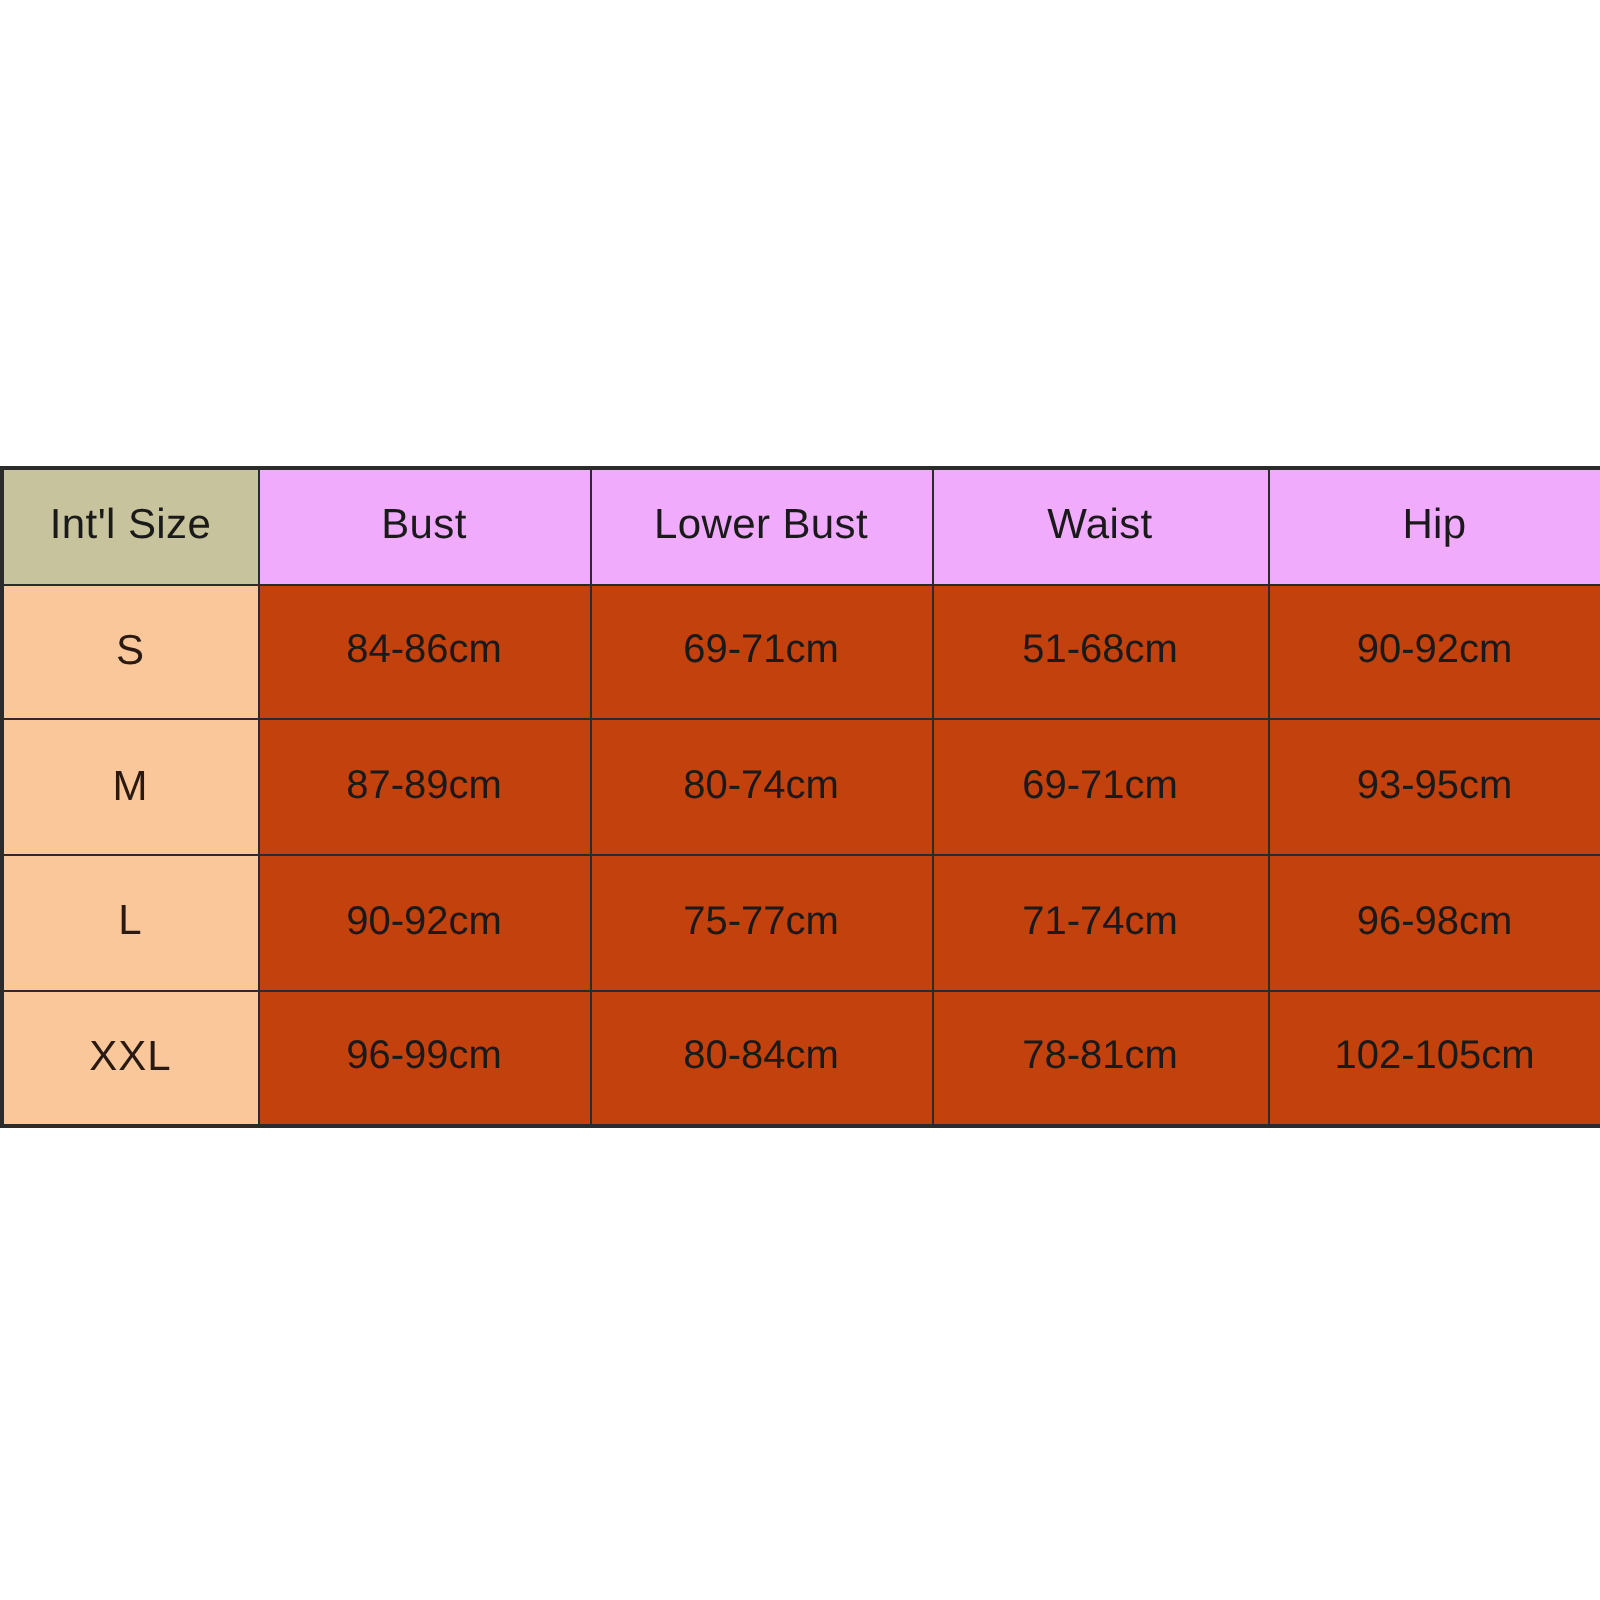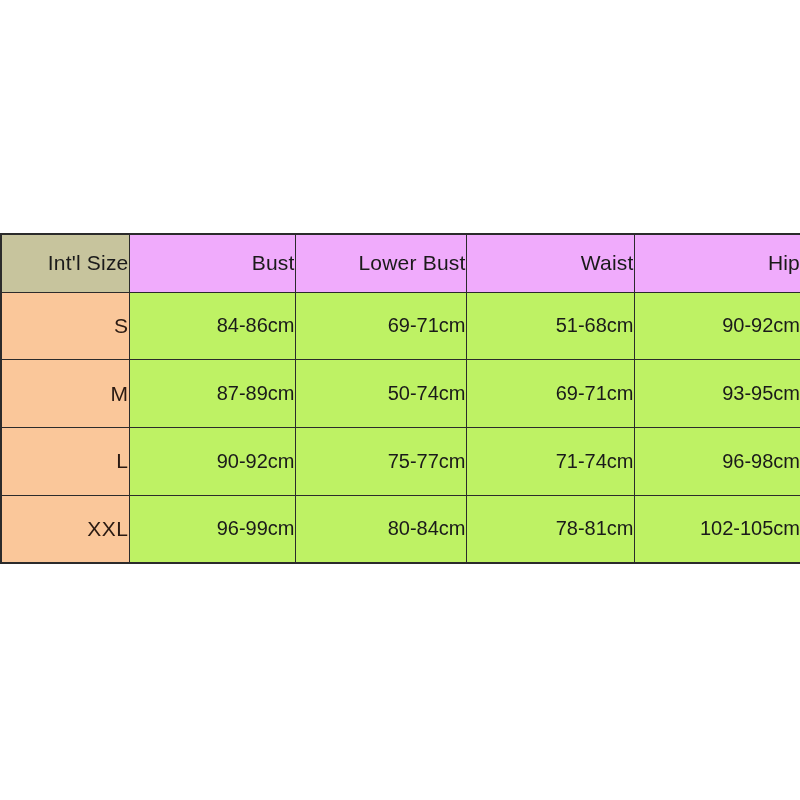--- a/index.html
+++ b/index.html
@@ -34,21 +34,21 @@
 
   table.size-chart col.c-size  { width: 128px; }
   table.size-chart col.c-bust  { width: 166px; }
   table.size-chart col.c-lower { width: 171px; }
   table.size-chart col.c-waist { width: 168px; }
   table.size-chart col.c-hip   { width: 167px; }
 
   table.size-chart th,
   table.size-chart td {
     border: 1.5px solid #2b2b2b;
-    text-align: right;
+    text-align: center;
     vertical-align: middle;
     padding: 0;
     height: 54px;
     box-sizing: border-box;
     margin-top: 39px;
   }
 
   
   table.size-chart thead th {
     background: #f0abfc;
@@ -66,21 +66,21 @@
   table.size-chart td.size-cell {
     background: #fac79a;
     color: #2a1a12;
     font-size: 21px;
     font-weight: normal;
     letter-spacing: 0.5px;
   }
 
   
   table.size-chart td.measure-cell {
-    background: #bef264;
+    background: #c2410c;
     color: #1a1a1a;
     font-size: 20px;
     font-weight: normal;
   }
 </style>
 </head>
 <body>
 
 <div id="size-chart-wrapper">
   <table class="size-chart">
@@ -104,21 +104,21 @@
       <tr>
         <td class="size-cell">S</td>
         <td class="measure-cell">84-86cm</td>
         <td class="measure-cell">69-71cm</td>
         <td class="measure-cell">51-68cm</td>
         <td class="measure-cell">90-92cm</td>
       </tr>
       <tr>
         <td class="size-cell">M</td>
         <td class="measure-cell">87-89cm</td>
-        <td class="measure-cell">50-74cm</td>
+        <td class="measure-cell">80-74cm</td>
         <td class="measure-cell">69-71cm</td>
         <td class="measure-cell">93-95cm</td>
       </tr>
       <tr>
         <td class="size-cell">L</td>
         <td class="measure-cell">90-92cm</td>
         <td class="measure-cell">75-77cm</td>
         <td class="measure-cell">71-74cm</td>
         <td class="measure-cell">96-98cm</td>
       </tr>

